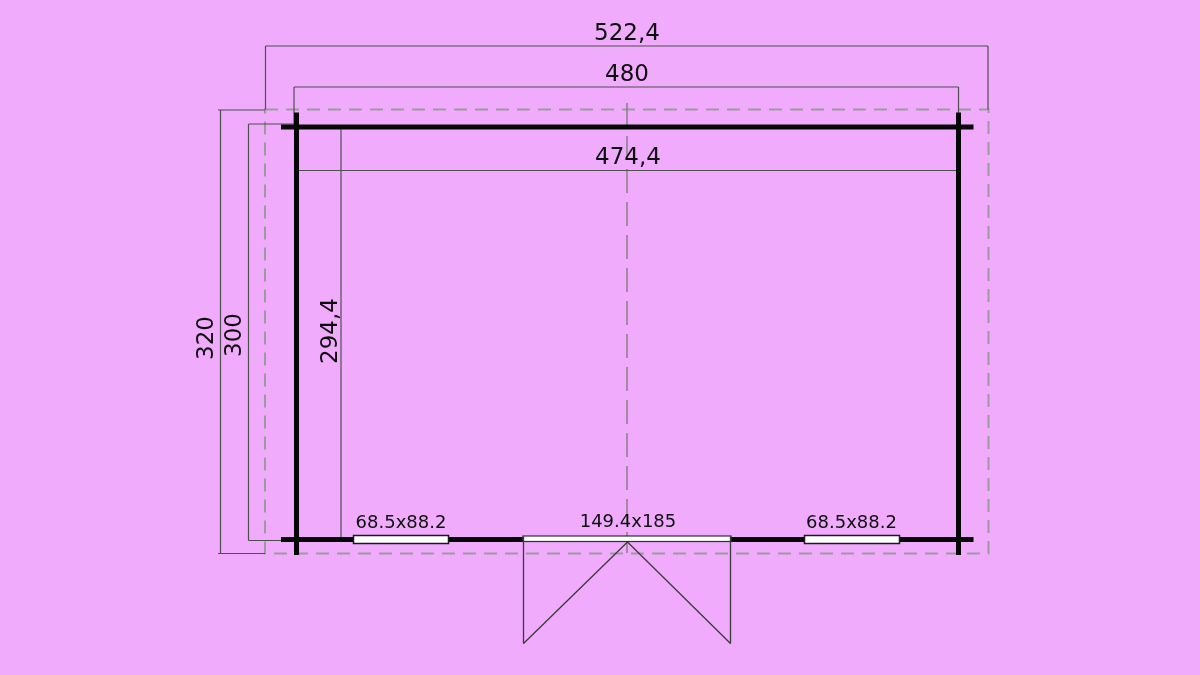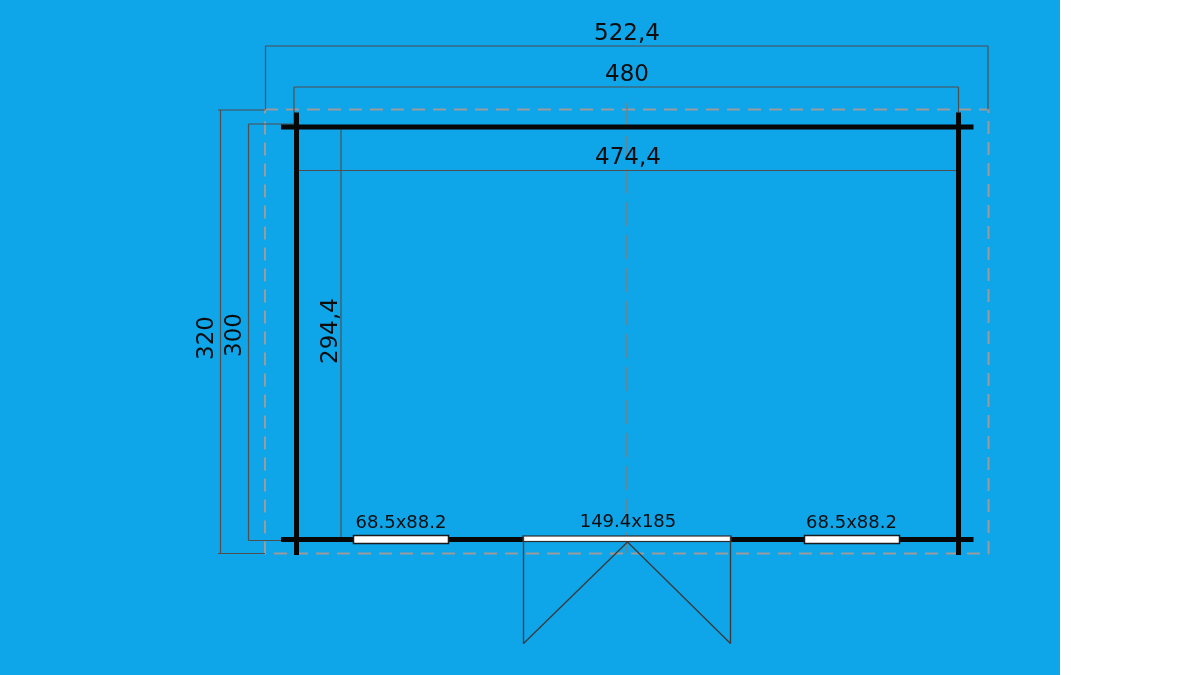--- a/index.html
+++ b/index.html
@@ -2,23 +2,23 @@
 <html><head>
 <meta charset="utf-8">
 <style>
   html, body {
     margin: 0;
     padding: 0;
     background: #ffffff;
   }
   .canvas {
     position: relative;
-    width: 1060px;
+    width: 1200px;
     height: 675px;
-    background: #0ea5e9;
+    background: #f0abfc;
     overflow: hidden;
     font-family: "DejaVu Sans", "Liberation Sans", sans-serif;
   }
   svg { display: block; }
 
   .outline-dashed {
     fill: none;
     stroke: #9b9b9b;
     stroke-width: 2;
     stroke-dasharray: 13 8;

